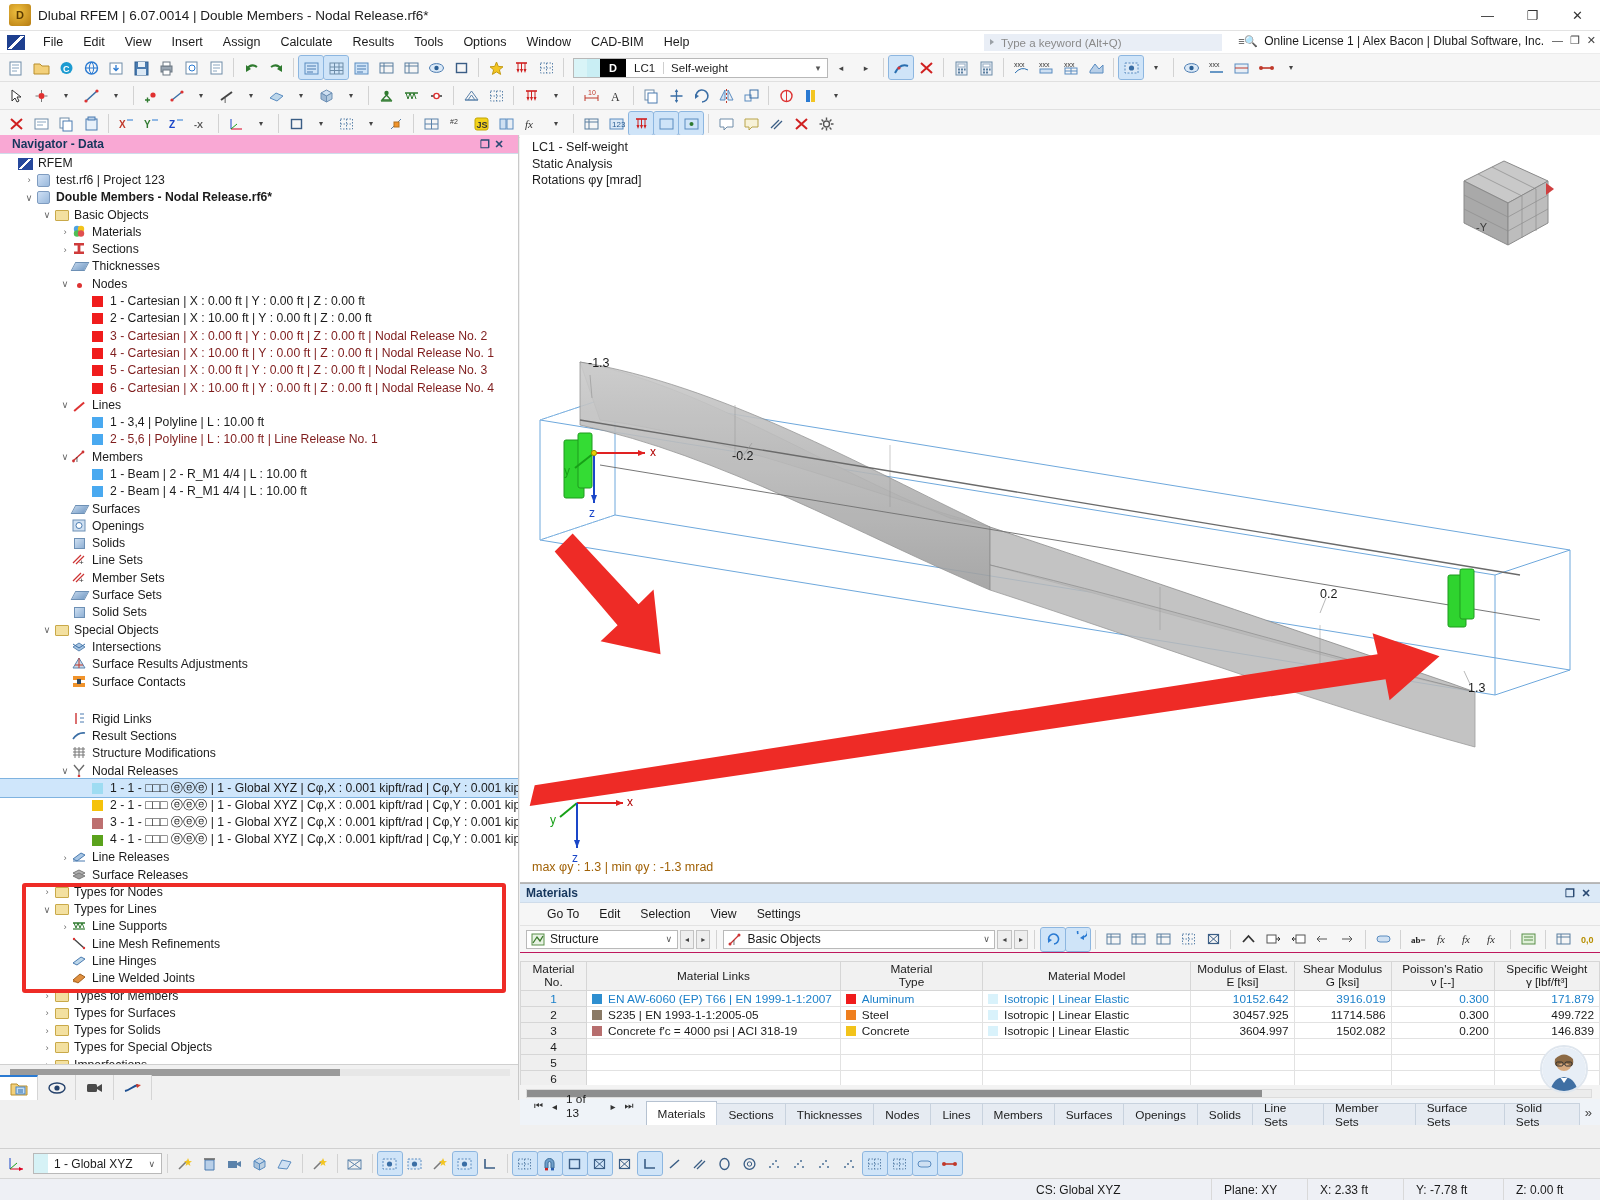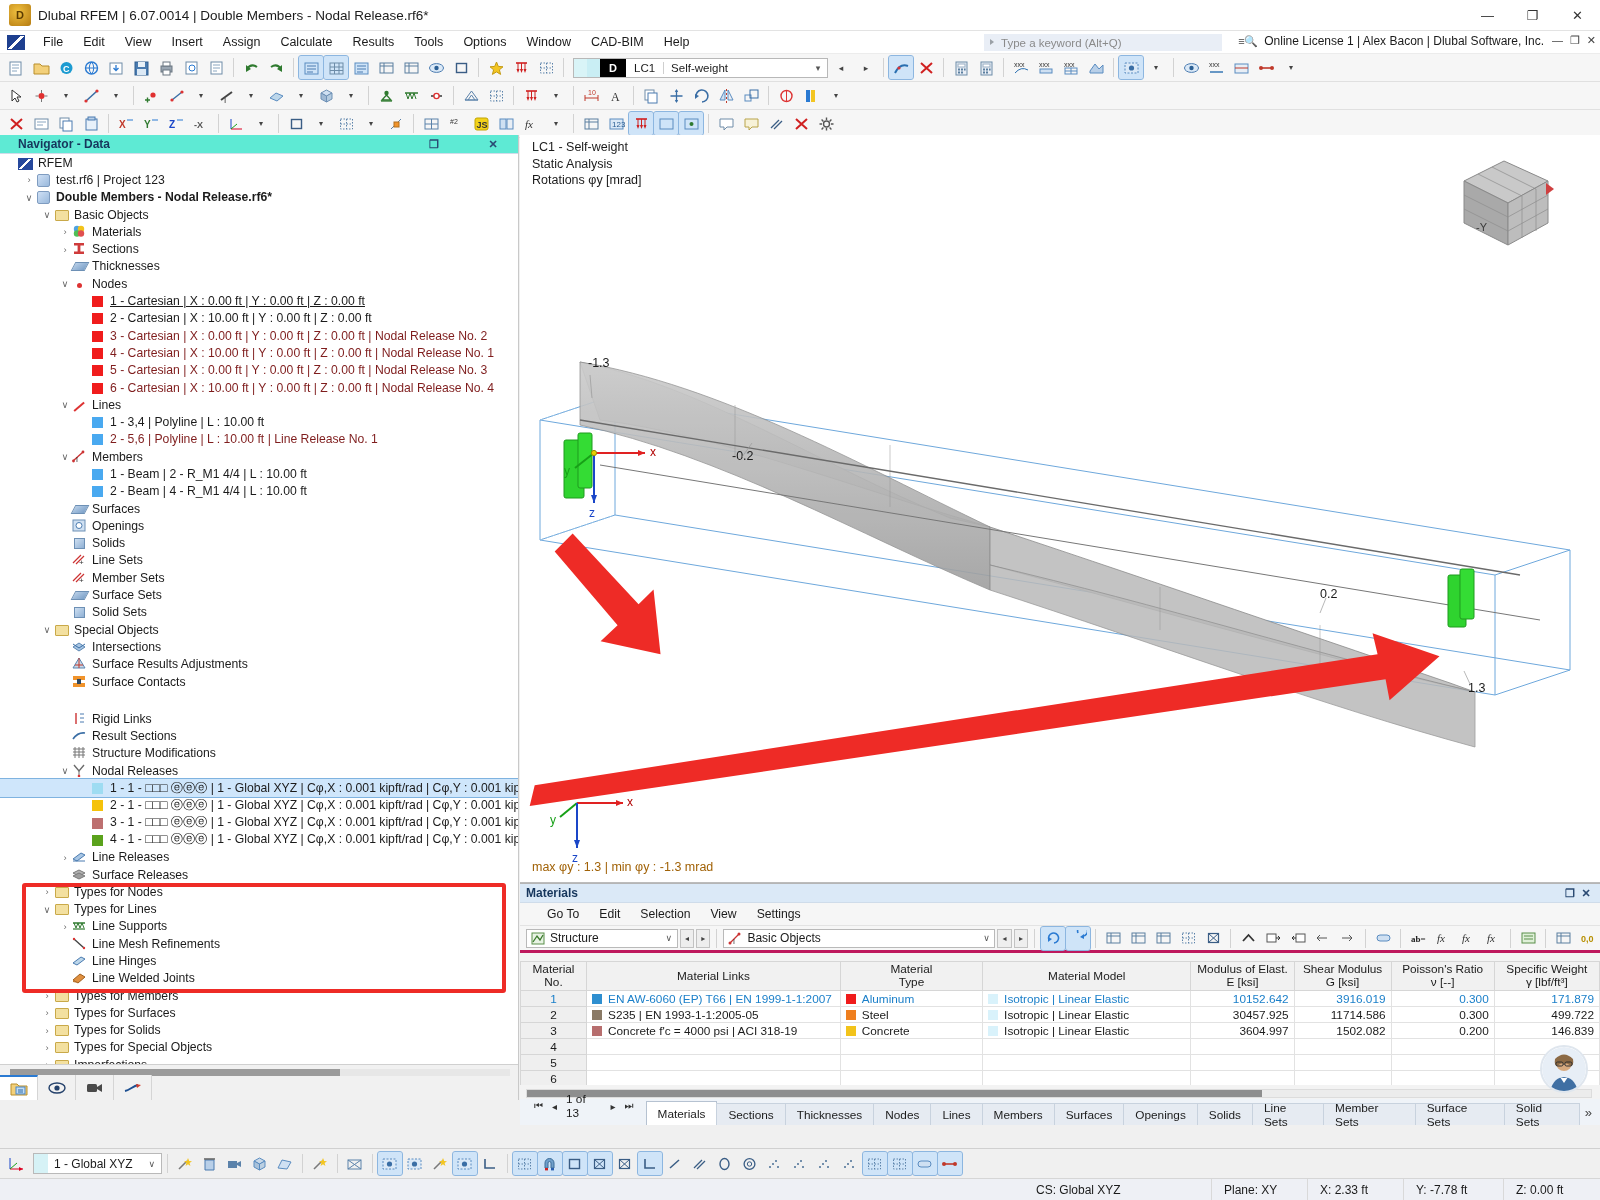--- a/index.html
+++ b/index.html
@@ -64,23 +64,23 @@
   .lc-sw2 { width:13px; height:18px; background:#c9eef4; }
   .lc-d { width:26px; height:18px; background:#000; color:#fff; font-weight:bold;
           font-size:11px; display:flex;align-items:center;justify-content:center;}
   .lc-no { padding:0 8px; font-size:11.5px; }
   .lc-name { width:146px; border-left:1px solid #cfcfcf; padding-left:7px; font-size:11.5px; }
   .lc-arrow { width:18px; text-align:center; color:#555; font-size:9px; }
 
   
   .navigator { position:absolute; left:0; top:135px; width:519px; height:965px;
                background:#fff; border-right:1px solid #c9c9c9; }
-  .nav-header { height:19px; background:#5eead4; display:flex; align-items:center;
-                padding:0 18px; font-weight:bold; font-size:12px; color:#16365c;
-                border-bottom:1px solid #cfdcea;gap:45px;}
+  .nav-header { height:19px; background:#f9a8d4; display:flex; align-items:center;
+                padding:0 12px; font-weight:bold; font-size:12px; color:#16365c;
+                border-bottom:1px solid #cfdcea;}
   .nav-header .spacer { flex:1; }
   .nav-header .hbtn { width:14px; text-align:center; color:#2a4a73; font-size:11px; }
   .nav-body { position:absolute; top:19px; left:0; right:0; bottom:36px; overflow:hidden; font-size:12.2px; }
   .trow { height:17.3px; display:flex; align-items:center; white-space:nowrap; }
   .trow.sel { background:#cfe6fb; outline:1px solid #7fb3e0; }
   .tw { width:14px; text-align:center; color:#6b6b6b; font-size:9.5px; flex:none; }
   .ticon { width:16px; height:14px; margin-right:4px; flex:none; display:inline-block; position:relative;}
   .tlabel { flex:none; }
   .tlabel.pink { color:#7f1d1d; }
   .tlabel.bold { font-weight:bold; }
@@ -128,21 +128,21 @@
   
   .tablepanel { position:absolute; left:520px; top:883px; right:0; bottom:75px; background:#f3f3f3;
                 border-top:1px solid #b5b5b5; }
   .tp-header { height:19px; background:#dbe9f7; display:flex; align-items:center; padding:0 6px;
                font-weight:bold; font-size:12px; color:#16365c; border-bottom:1px solid #cfdcea;}
   .tp-header .spacer{flex:1;}
   .tp-menu { height:23px; background:#f6f6f6; display:flex; align-items:center; gap:2px;
              padding-left:18px; border-bottom:1px solid #e3e3e3; }
   .tp-menu .mi { padding:2px 9px; font-size:12.2px; }
   .tp-toolbar { height:27px; background:#f6f6f6; display:flex; align-items:center;
-                padding-left:6px; gap:2px; border-bottom:3px solid #be185d;}
+                padding-left:6px; gap:2px; border-bottom:1px solid #be185d;}
   .cmb { height:19px; background:#fff; border:1px solid #b9b9b9; display:flex; align-items:center;
          font-size:12px; padding-left:4px; }
   .cmb .cicon { width:14px;height:13px;margin-right:5px;}
   .cmb .cv { flex:1; }
   .cmb .cdn { width:16px; text-align:center; color:#555; font-size:9px;}
   .navarrow { width:15px; height:19px; background:#eeeeee; border:1px solid #c2c2c2;
               display:flex;align-items:center;justify-content:center;font-size:8px;color:#444;}
 
   table.mt { border-collapse:collapse; width:1080px; font-size:11.8px; background:#fff; table-layout:fixed;}
   table.mt th { background:#f1f1f1; border:1px solid #d6d6d6; font-weight:normal;
@@ -903,21 +903,21 @@
         <div class="trow" style="padding-left: 58px;">
           <span class="tw"></span>
           <span class="ticon"><span class="ic-surf"></span></span>
           <span class="tlabel">Thicknesses</span>
         </div>
         <div class="trow" style="padding-left: 58px;">
           <span class="tw">∨</span>
           <span class="ticon"><span class="ic-dot"></span></span>
           <span class="tlabel">Nodes</span>
         </div>
-        <div class="trow" style="padding-left: 76px; text-decoration: underline;">
+        <div class="trow" style="padding-left: 76px;">
           <span class="tw"></span>
           <span class="ticon"><span class="ic-sq" style="background:#f01c1c"></span></span>
           <span class="tlabel">1 - Cartesian | X : 0.00 ft | Y : 0.00 ft | Z : 0.00 ft</span>
         </div>
         <div class="trow" style="padding-left: 76px;">
           <span class="tw"></span>
           <span class="ticon"><span class="ic-sq" style="background:#f01c1c"></span></span>
           <span class="tlabel">2 - Cartesian | X : 10.00 ft | Y : 0.00 ft | Z : 0.00 ft</span>
         </div>
         <div class="trow" style="padding-left: 76px;">

